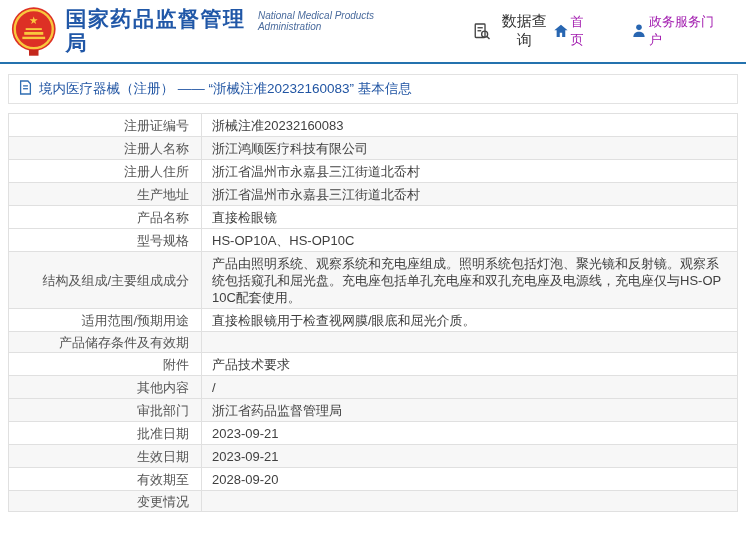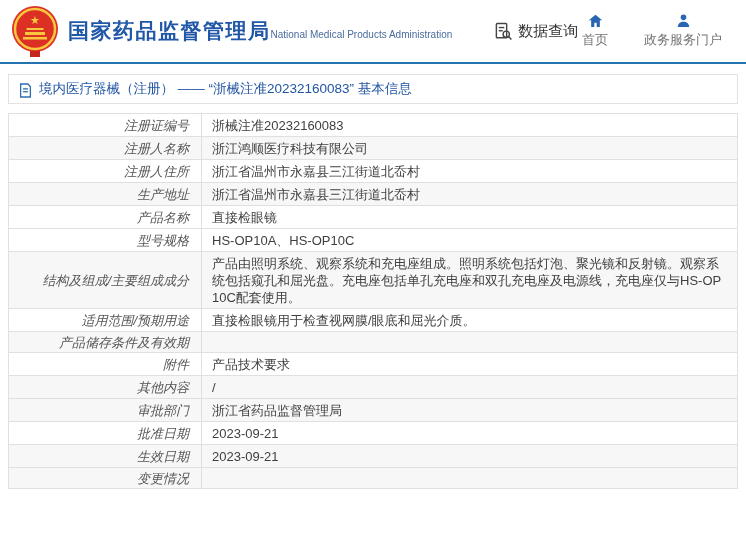--- a/index.html
+++ b/index.html
@@ -5,38 +5,38 @@
   * { margin:0; padding:0; box-sizing:border-box; }
   html,body { width:746px; height:547px; background:#fff; overflow:hidden;
     font-family:"Liberation Sans","DejaVu Sans",sans-serif; }
 
   
   .header { display:flex; align-items:center; height:64px; padding:0 16px 0 10px;
     border-bottom:2px solid #2472ae; background:#fff; }
   .logo-block { display:flex; align-items:center; gap:8px; }
   .org-names { display:flex; flex-direction:row; line-height:1.15; }
   .org-zh { font-size:21px; font-weight:bold; color:#2057a7; letter-spacing:1.5px; }
-  .org-en { font-size:10px; color:#4a6b9d; margin-top:10px; }
+  .org-en { font-size:10px; color:#4a6b9d; margin-top:3px;font-style:italic; }
   .data-query { display:flex; align-items:center; gap:5px; margin-left:42px;
     font-size:15px; color:#333; cursor:pointer;text-align:center; }
   .nav { margin-left:auto; display:flex; gap:36px; padding-right:8px; }
-  .nav-item { display:flex; flex-direction:column; align-items:center; gap:2px;
-    font-size:13px; color:#737373; cursor:pointer; }
+  .nav-item { display:flex; flex-direction:row; align-items:center; gap:2px;
+    font-size:13px; color:#a21caf; cursor:pointer; }
 
   
   .title-bar { margin:10px 8px 9px 8px; border:1px solid #e2e2e2;
-    padding:5px 10px; display:flex; align-items:flex-end; gap:7px; background:#fff; }
+    padding:5px 10px; display:flex; align-items:flex-start; gap:7px; background:#fff; }
   .title-text { color:#2155a3; font-size:13.5px; }
 
   
   .info-table { width:730px; margin:0 8px; border-collapse:collapse; table-layout:fixed; }
   .info-table td { border:1px solid #e0e0e0; font-size:13px;
     padding:2.5px 10px; line-height:15px; vertical-align:middle; }
   .info-table td.label { width:193px; text-align:right; color:#555;
-    padding-right:12px;font-style:italic; }
+    padding-right:12px; }
   .info-table td.value { color:#3f3f3f; line-height:17px; word-break:break-all; }
   .info-table tr.alt { background:#f7f7f7; }
 </style>
 </head>
 <body>
 
 <div class="header">
   <div class="logo-block">
     <svg width="50" height="52" viewBox="0 0 100 104">
       <circle cx="50" cy="48" r="46" fill="#dd3025"></circle>
@@ -157,20 +157,24 @@
   <tr>
     <td class="label">批准日期</td>
     <td class="value">2023-09-21</td>
   </tr>
 
   <tr class="alt">
     <td class="label">生效日期</td>
     <td class="value">2023-09-21</td>
   </tr>
 
+  <tr>
+    <td class="label">有效期至</td>
+    <td class="value">2028-09-20</td>
+  </tr>
 
   <tr class="alt">
     <td class="label">变更情况</td>
     <td class="value"></td>
   </tr>
 
 </tbody>
 </table>
 
 </body></html>

